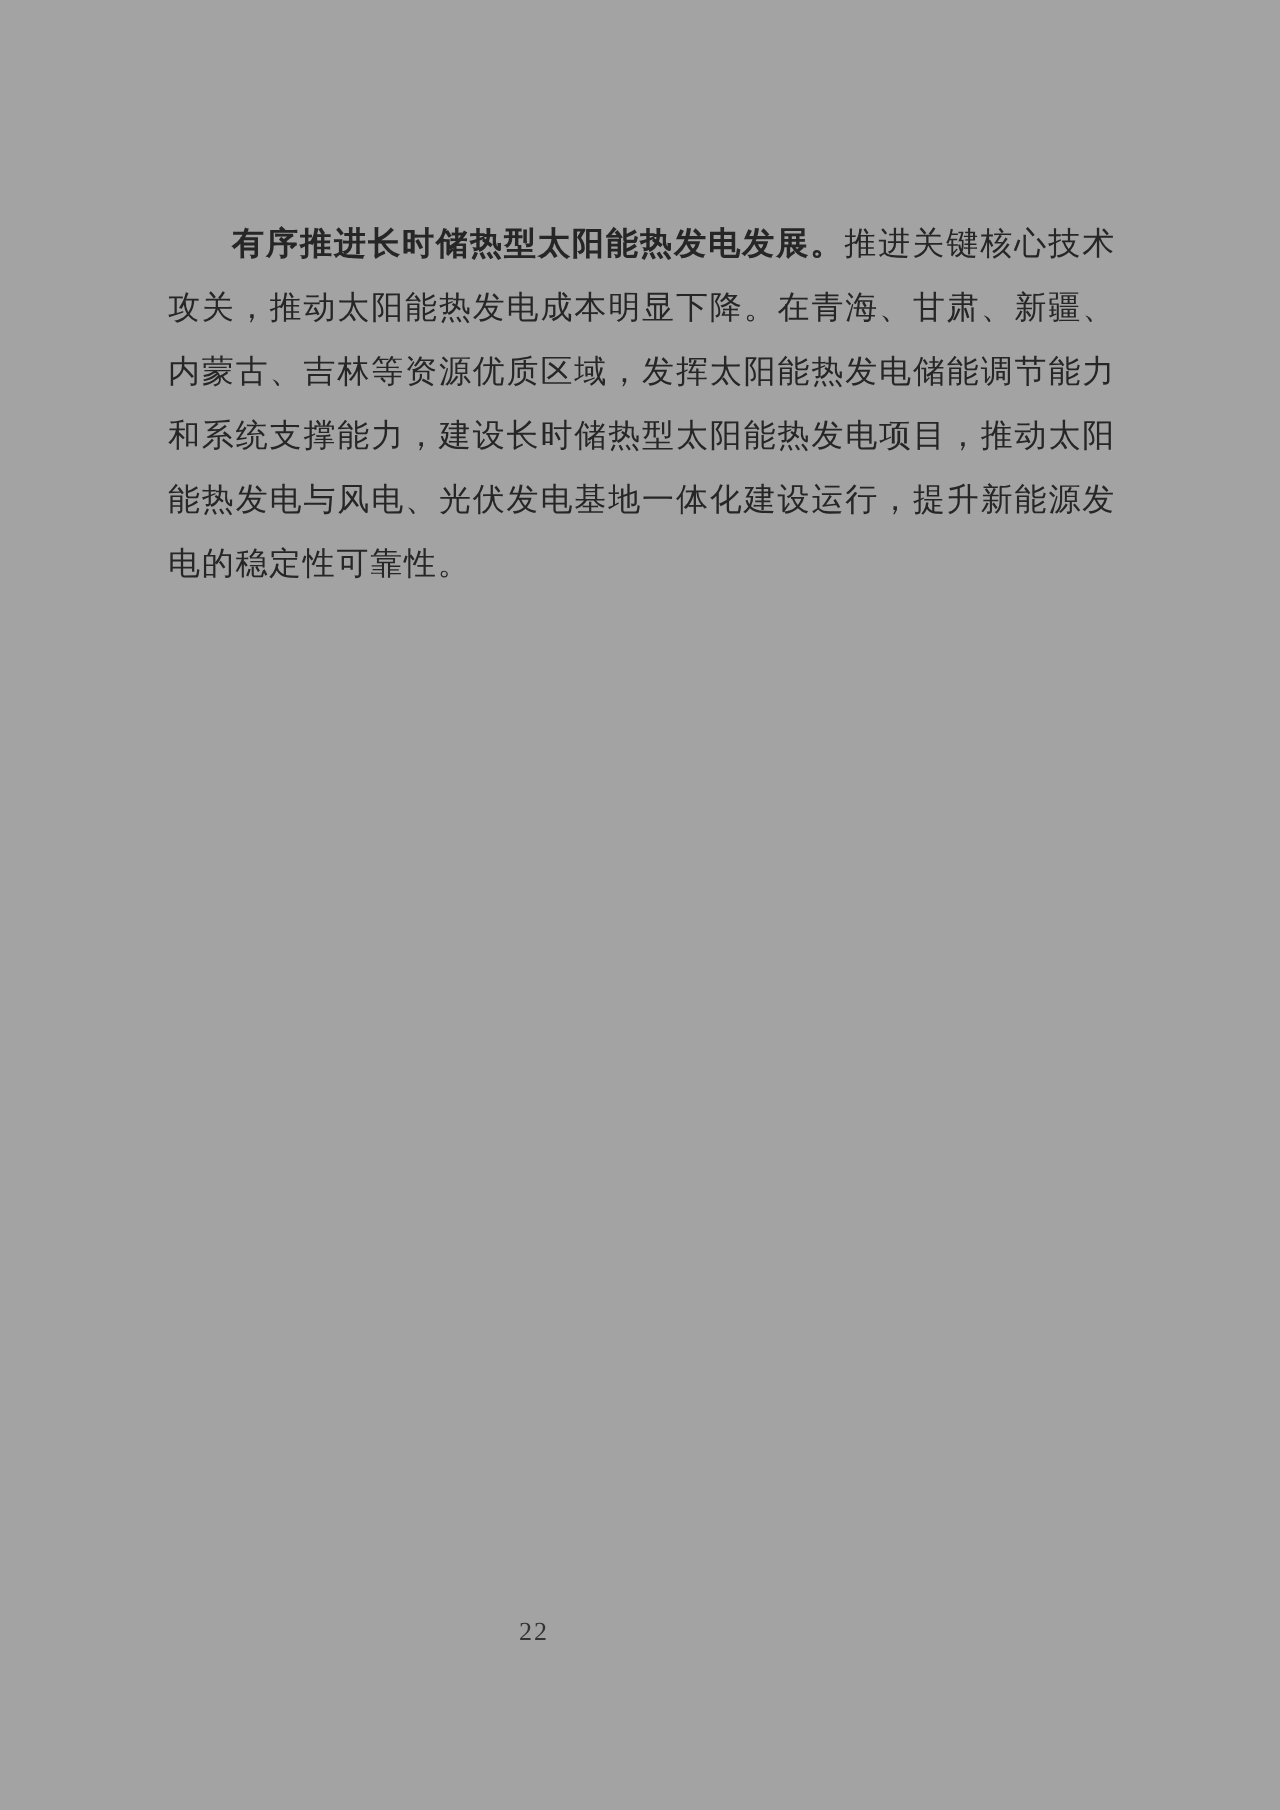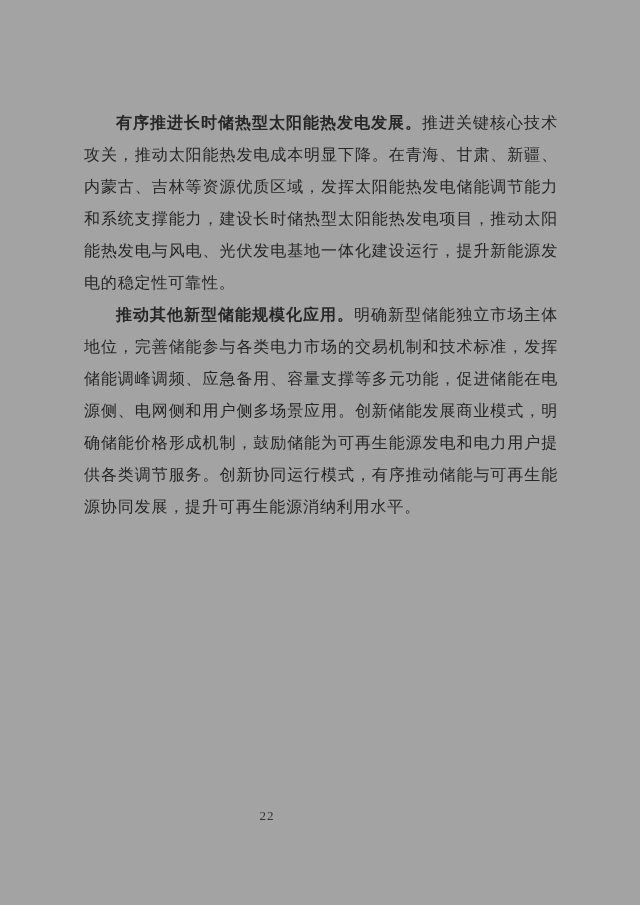--- a/index.html
+++ b/index.html
@@ -56,21 +56,20 @@
   }
 </style>
 </head>
 <body>
 
 <div class="page">
   <div class="content">
 
     <p class="para"><span class="lead">有序推进长时储热型太阳能热发电发展。</span><span>推进关键核心技术攻关，推动太阳能热发电成本明显下降。在青海、甘肃、新疆、内蒙古、吉林等资源优质区域，发挥太阳能热发电储能调节能力和系统支撑能力，建设长时储热型太阳能热发电项目，推动太阳能热发电与风电、光伏发电基地一体化建设运行，提升新能源发电的稳定性可靠性。</span></p>
 
-    <p class="para"><span class="lead">推动其他新型储能规模化应用。</span><span>明确新型储能独立市场主体地位，完善储能参与各类电力市场的交易机制和技术标准，发挥储能调峰调频、应急备用、容量支撑等多元功能，促进储能在电源侧、电网侧和用户侧多场景应用。创新储能发展商业模式，明确储能价格形成机制，鼓励储能为可再生能源发电和电力用户提供各类调节服务。创新协同运行模式，有序推动储能与可再生能源协同发展，提升可再生能源消纳利用水平。</span></p>
 
 
 
 
   </div>
 
   <div class="page-number">22</div>
 </div>
 
 </body></html>

